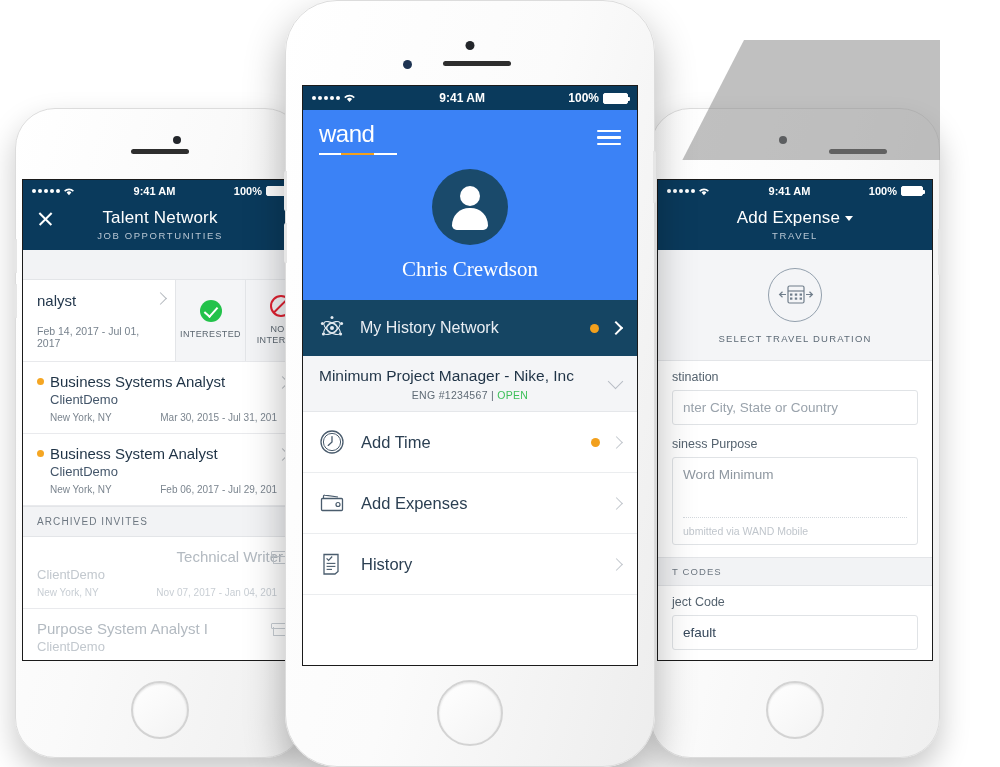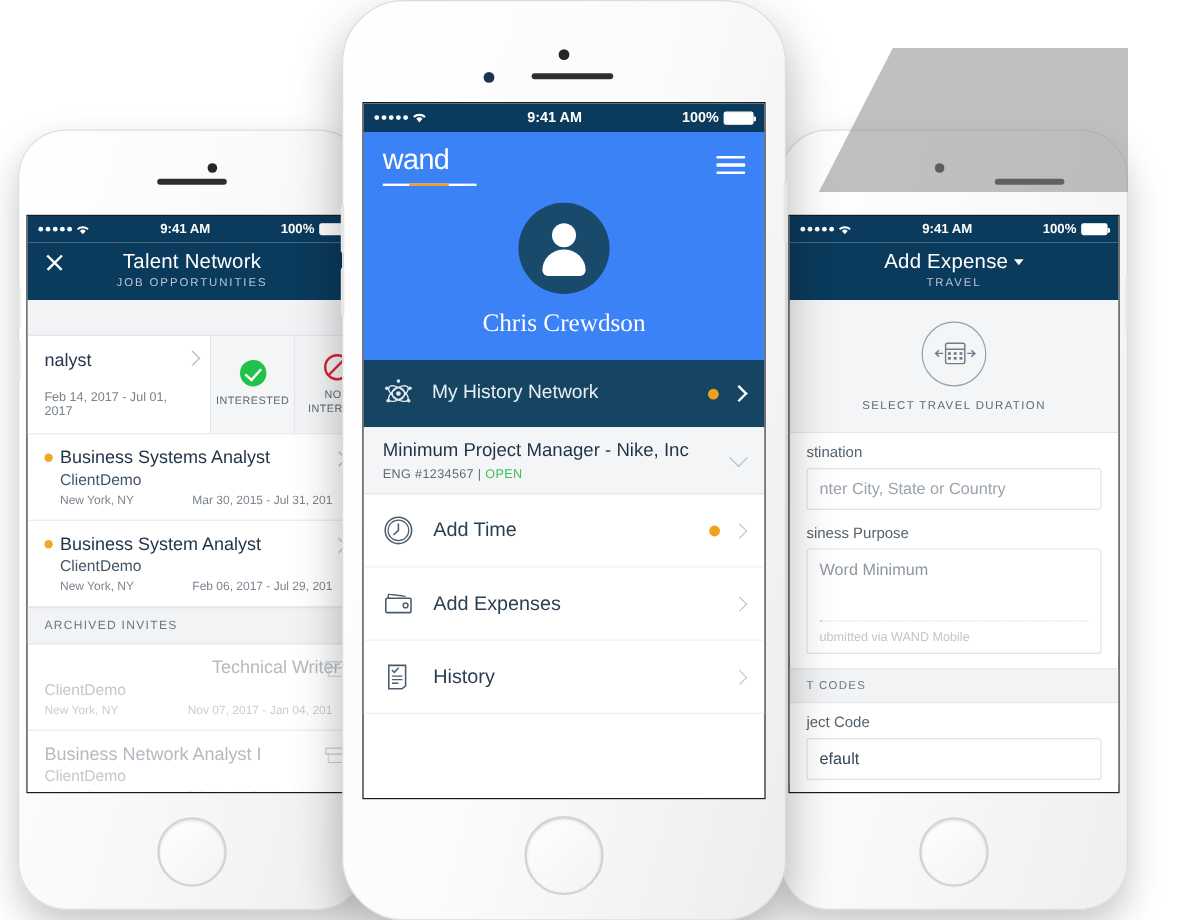--- a/index.html
+++ b/index.html
@@ -224,21 +224,21 @@
   .odot { width: 9px; height: 9px; border-radius: 50%; background: #f2a01d; margin-left: auto; }
   .chev-w {
     width: 10px; height: 10px; border-right: 2px solid #fff;
     border-top: 2px solid #fff; transform: rotate(45deg); margin-left: 12px;
   }
   .eng-row {
     background: #f4f5f7; padding: 11px 16px 10px; position: relative;
     border-bottom: 1px solid #e5e7ea; cursor: pointer;
   }
   .eng-title { font-size: 15.5px; color: #1f3346; }
-  .eng-sub { font-size: 10.5px; color: #5e6a75; margin-top: 4px; letter-spacing: .3px; }
+  .eng-sub { font-size: 10.5px; color: #5e6a75; margin-top: 4px; letter-spacing: .3px; text-align: center; }
   .eng-sub b { color: #3ec05a; font-weight: normal; }
   .chev-down {
     position: absolute; right: 16px; top: 20px; width: 11px; height: 11px;
     border-right: 1.8px solid #b7bdc4; border-bottom: 1.8px solid #b7bdc4;
     transform: rotate(45deg);
   }
   .menu-row {
     display: flex; align-items: center; padding: 17px 16px;
     border-bottom: 1px solid #ebedef; cursor: pointer; background:#fff;
   }
@@ -381,21 +381,21 @@
           <div class="job-title" style="margin-left:0;text-align:right;">Technical Writer</div>
           <div class="job-company" style="margin-left:0;">ClientDemo</div>
           <div class="job-meta" style="margin-left:0;">
             <span>New York, NY</span>
             <span>Nov 07, 2017 - Jan 04, 201</span>
           </div>
           <span class="ico-archive"></span>
         </div>
 
         <div class="job-item archived">
-          <div class="job-title" style="margin-left:0;">Business Network Analyst I</div>
+          <div class="job-title" style="margin-left:0;">Purpose System Analyst I</div>
           <div class="job-company" style="margin-left:0;">ClientDemo</div>
           <div class="job-meta" style="margin-left:0;">
             <span>New York, NY</span>
             <span>Feb 20, 2017 - Aug 24, 201</span>
           </div>
           <span class="ico-archive"></span>
         </div>
       </div>
     </div>
   </div>

